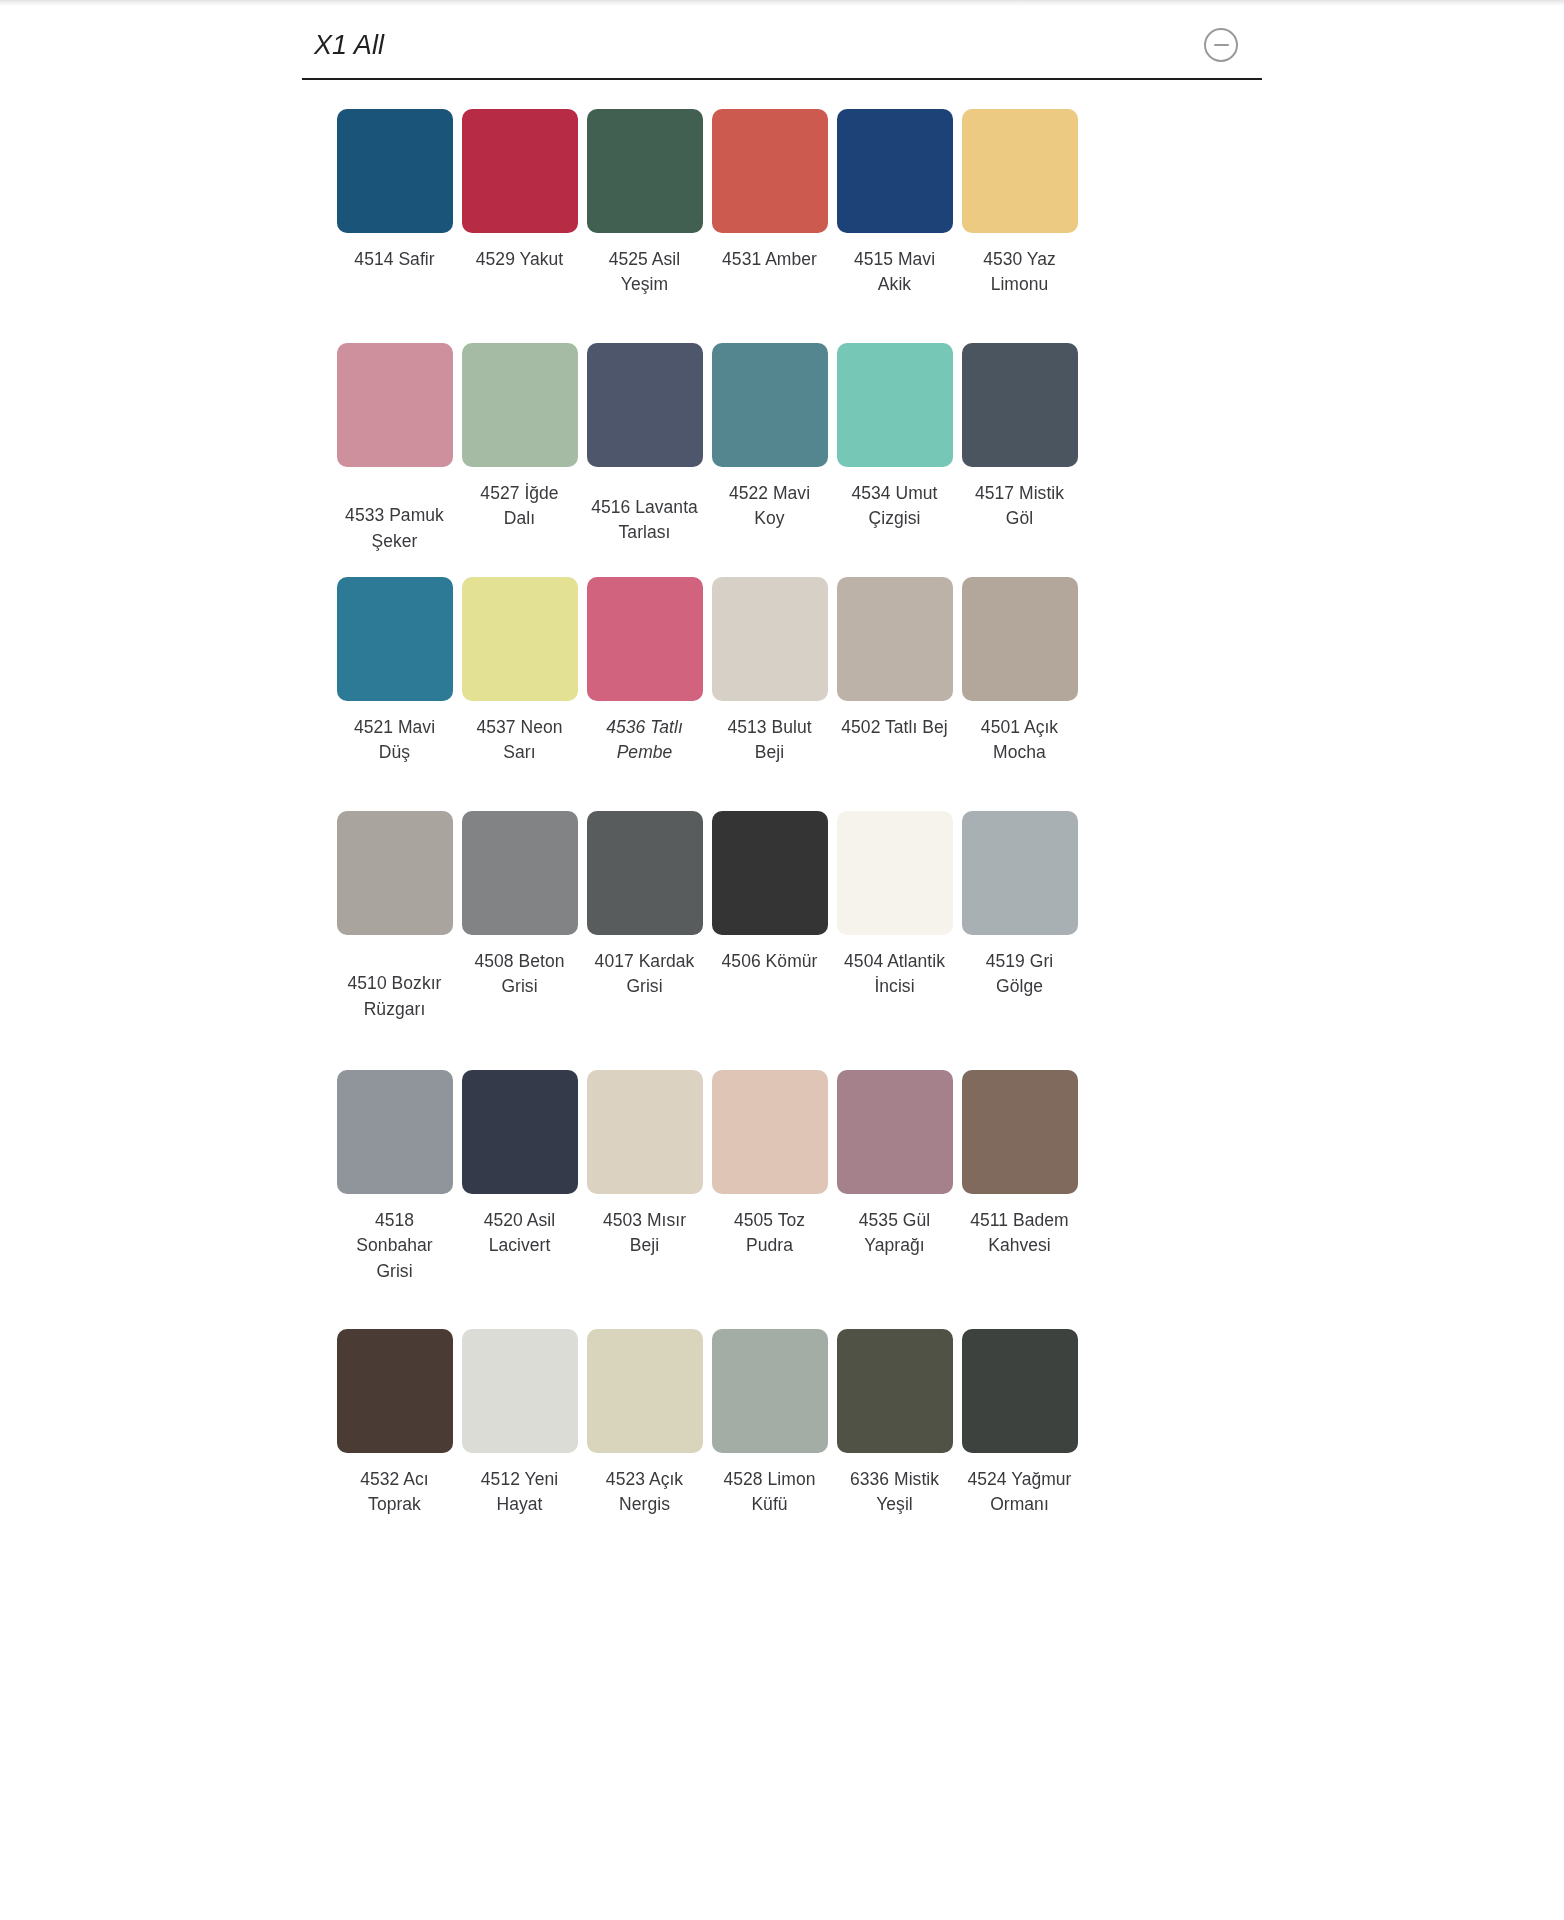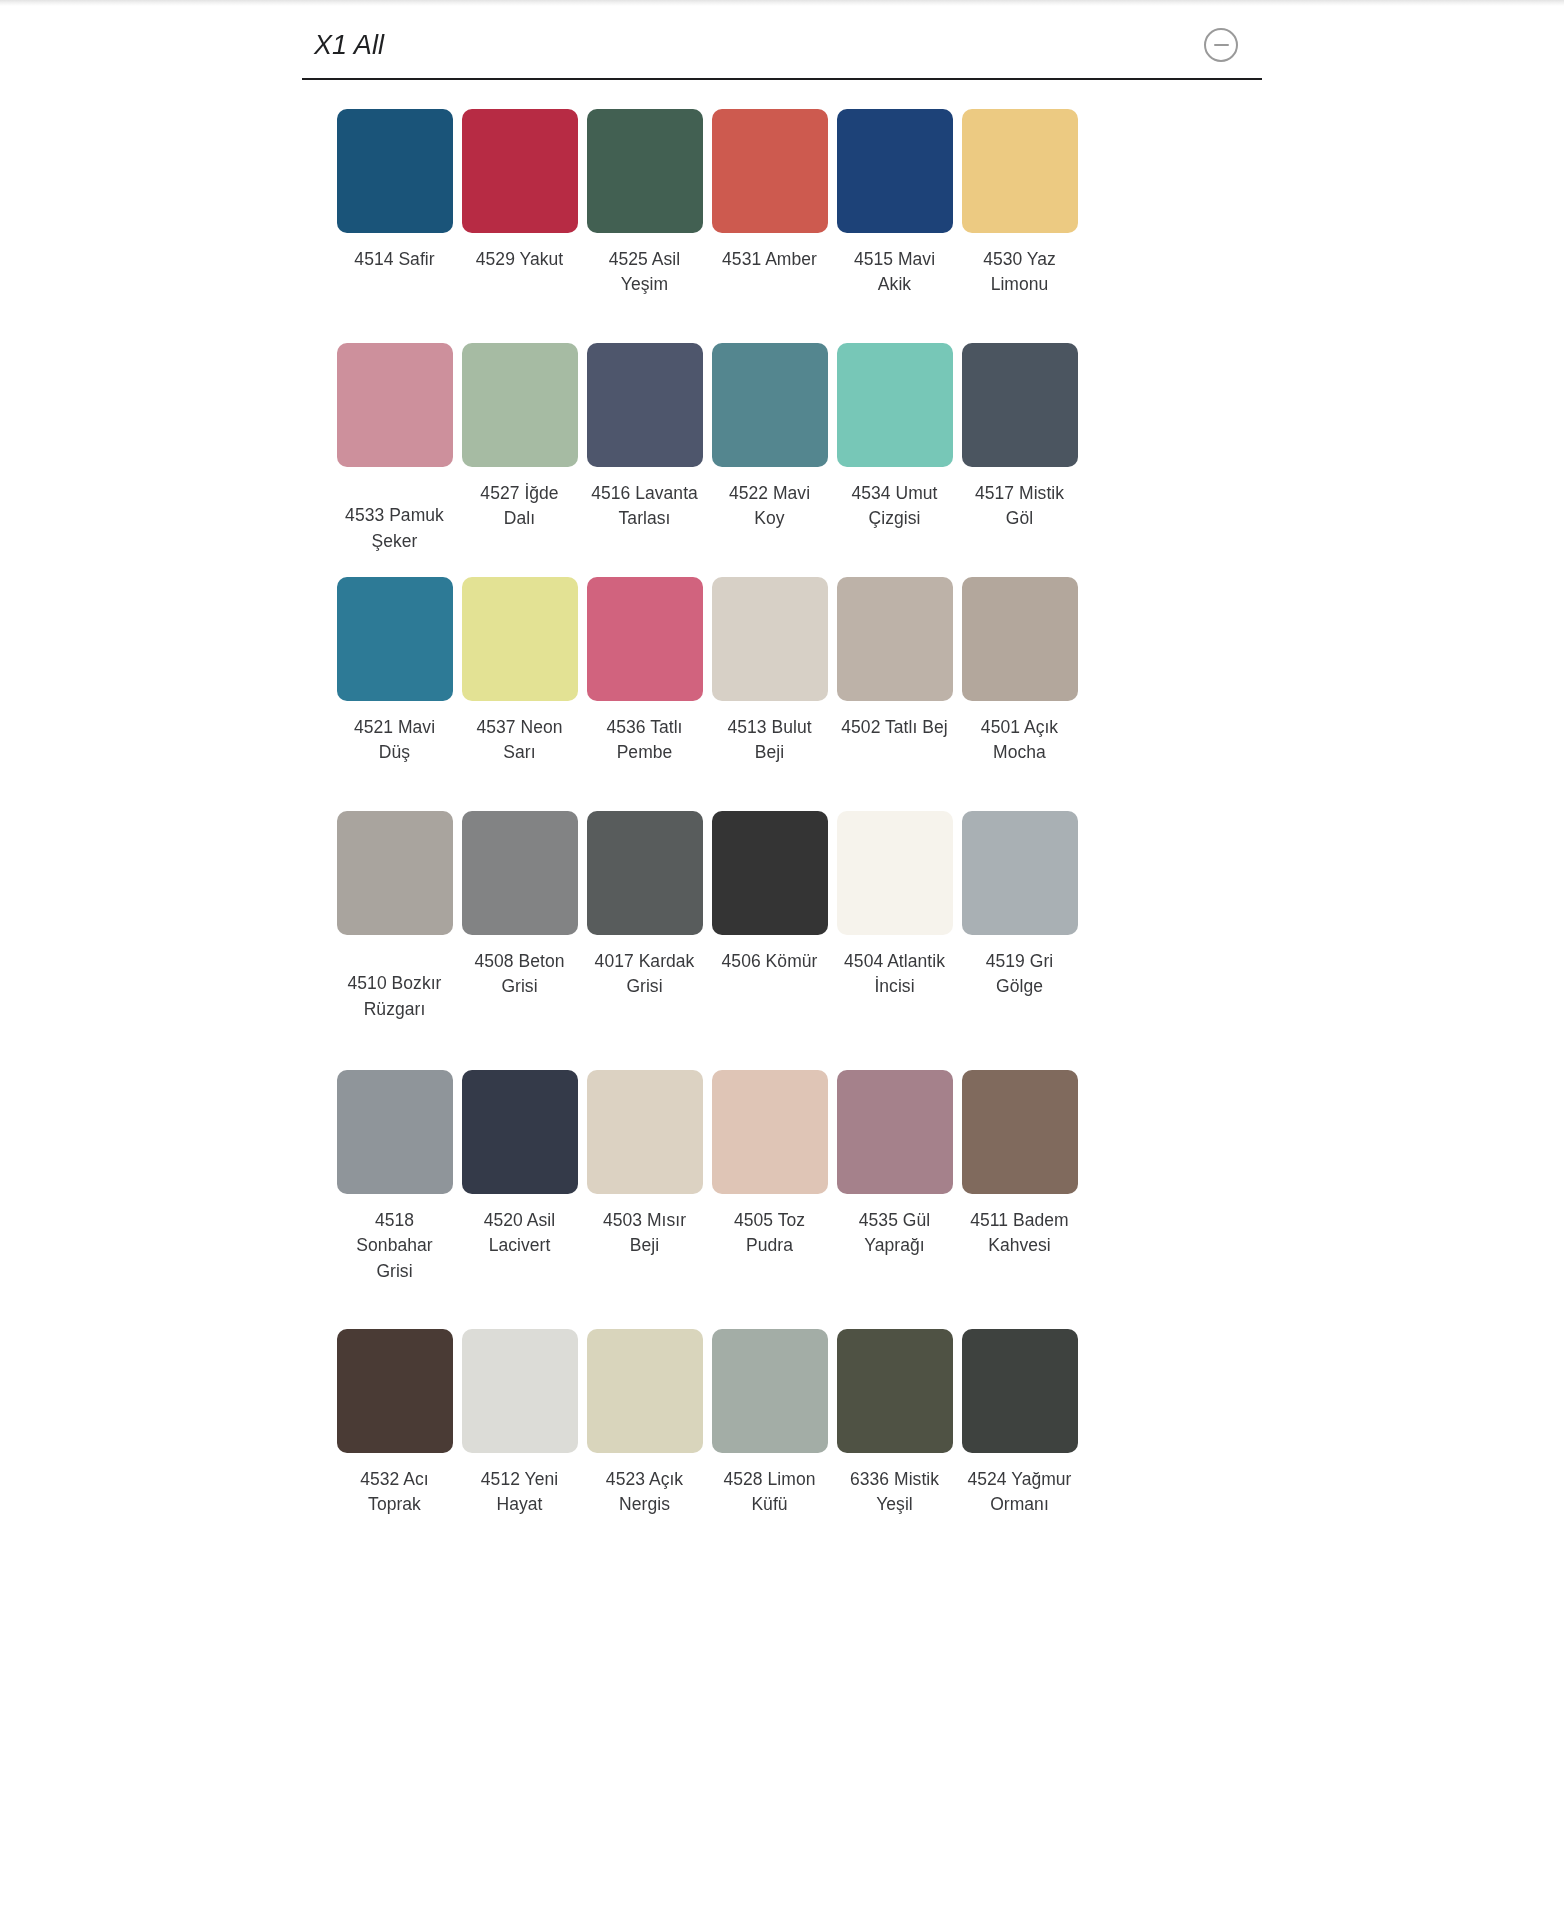--- a/index.html
+++ b/index.html
@@ -155,21 +155,21 @@
           <span class="swatch-label">4530 Yaz Limonu</span>
         </button>
         <button class="swatch-cell" style="height: 234px; justify-content: space-between;">
           <span class="swatch-chip" style="background: rgb(205, 144, 156);"></span>
           <span class="swatch-label">4533 Pamuk Şeker</span>
         </button>
         <button class="swatch-cell" style="height: 234px;">
           <span class="swatch-chip" style="background: rgb(166, 187, 163);"></span>
           <span class="swatch-label">4527 İğde Dalı</span>
         </button>
-        <button class="swatch-cell" style="height: 234px;">
+        <button class="swatch-cell" style="height: 234px; gap: 14px;">
           <span class="swatch-chip" style="background: rgb(78, 86, 108);"></span>
           <span class="swatch-label">4516 Lavanta Tarlası</span>
         </button>
         <button class="swatch-cell" style="height: 234px;">
           <span class="swatch-chip" style="background: rgb(84, 134, 143);"></span>
           <span class="swatch-label">4522 Mavi Koy</span>
         </button>
         <button class="swatch-cell" style="height: 234px;">
           <span class="swatch-chip" style="background: rgb(119, 199, 183);"></span>
           <span class="swatch-label">4534 Umut Çizgisi</span>
@@ -179,21 +179,21 @@
           <span class="swatch-label">4517 Mistik Göl</span>
         </button>
         <button class="swatch-cell" style="height: 234px;">
           <span class="swatch-chip" style="background: rgb(45, 122, 150);"></span>
           <span class="swatch-label">4521 Mavi Düş</span>
         </button>
         <button class="swatch-cell" style="height: 234px;">
           <span class="swatch-chip" style="background: rgb(227, 226, 148);"></span>
           <span class="swatch-label">4537 Neon Sarı</span>
         </button>
-        <button class="swatch-cell" style="height: 234px;">
+        <button class="swatch-cell" style="height: 234px; font-style: italic;">
           <span class="swatch-chip" style="background: rgb(209, 99, 126);"></span>
           <span class="swatch-label">4536 Tatlı Pembe</span>
         </button>
         <button class="swatch-cell" style="height: 234px;">
           <span class="swatch-chip" style="background: rgb(215, 208, 198);"></span>
           <span class="swatch-label">4513 Bulut Beji</span>
         </button>
         <button class="swatch-cell" style="height: 234px;">
           <span class="swatch-chip" style="background: rgb(189, 178, 168);"></span>
           <span class="swatch-label">4502 Tatlı Bej</span>

